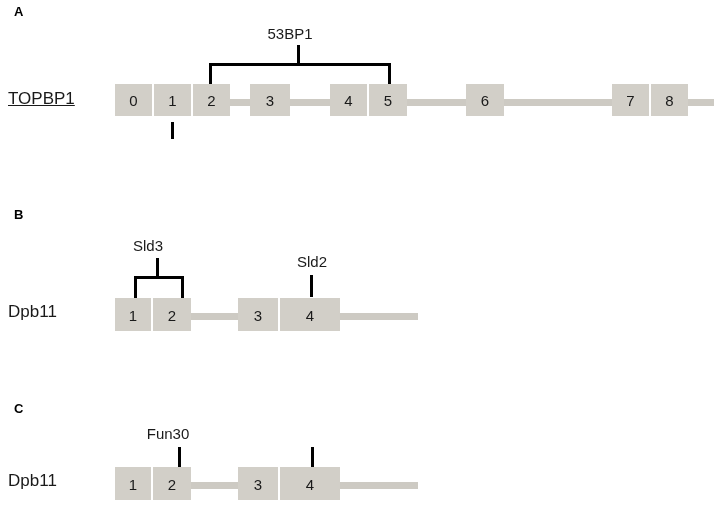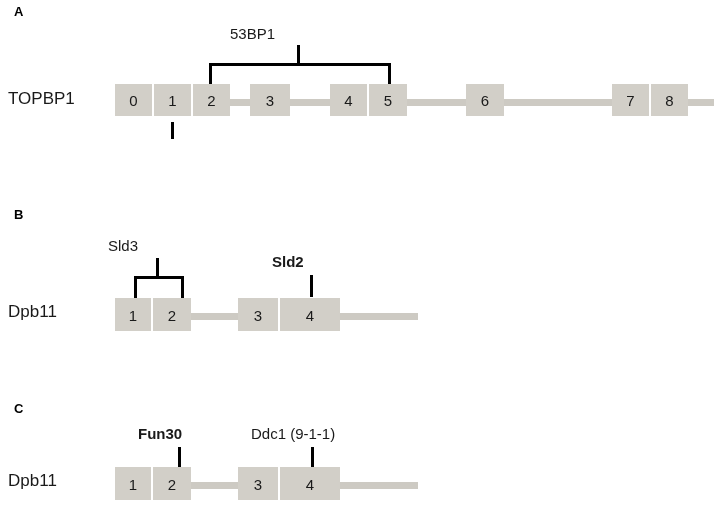--- a/index.html
+++ b/index.html
@@ -84,30 +84,31 @@
     position: absolute;
     background: #000000;
     width: 3px;
   }
   .site-label {
     position: absolute;
     font-size: 15px;
     color: #1a1a1a;
     line-height: 15px;
     white-space: nowrap;
+    text-align: center;
   }
 </style>
 </head>
 <body>
 
 <div class="figure">
 
   <div class="panel-letter" style="left:14px; top:5px;">A</div>
 
-  <div class="protein-name" style="left:8px; top:90px;">TOPBP1</div>
+  <div class="protein-name" style="left:8px; top:90px;text-decoration:underline;">TOPBP1</div>
 
   <div class="site-label" style="left:230px; top:26px; width:120px;">53BP1</div>
   <div class="bracket-stem" style="left:297px; top:45px; height:20px;"></div>
   <div class="bracket-bar" style="left:209px; top:63px; width:182px;"></div>
   <div class="bracket-leg" style="left:209px; top:63px; height:22px;"></div>
   <div class="bracket-leg" style="left:388px; top:63px; height:22px;"></div>
 
   <div class="backbone" style="left:115px; top:99px; width:580px;"></div>
   <div class="backbone" style="left:688px; top:99px; width:26px;"></div>
 
@@ -152,21 +153,21 @@
   <div class="panel-letter" style="left:14px; top:208px;">B</div>
 
   <div class="protein-name" style="left:8px; top:303px;">Dpb11</div>
 
   <div class="site-label" style="left:108px; top:238px; width:80px;">Sld3</div>
   <div class="bracket-stem" style="left:156px; top:258px; height:20px;"></div>
   <div class="bracket-bar" style="left:134px; top:276px; width:50px;"></div>
   <div class="bracket-leg" style="left:134px; top:276px; height:22px;"></div>
   <div class="bracket-leg" style="left:181px; top:276px; height:22px;"></div>
 
-  <div class="site-label" style="left:272px; top:254px; width:80px;font-weight:bold;">Sld2</div>
+  <div class="site-label" style="left:272px; top:254px; width:80px;">Sld2</div>
   <div class="tick" style="left:310px; top:275px; height:22px;"></div>
 
   <div class="backbone" style="left:115px; top:313px; width:303px;"></div>
 
   <div class="domain-box" style="left:115px; top:298px; width:36px; height:33px;">
     <div class="num" style="top:10px;">1</div>
   </div>
   <div class="box-sep" style="left:151px; top:298px; height:33px;"></div>
   <div class="domain-box" style="left:153px; top:298px; width:38px; height:33px;">
     <div class="num" style="top:10px;">2</div>
@@ -177,24 +178,23 @@
   </div>
   <div class="box-sep" style="left:278px; top:298px; height:33px;"></div>
   <div class="domain-box" style="left:280px; top:298px; width:60px; height:33px;">
     <div class="num" style="top:10px;">4</div>
   </div>
 
   <div class="panel-letter" style="left:14px; top:402px;">C</div>
 
   <div class="protein-name" style="left:8px; top:472px;">Dpb11</div>
 
-  <div class="site-label" style="left:138px; top:426px; width:80px;font-weight:bold;">Fun30</div>
+  <div class="site-label" style="left:128px; top:426px; width:80px;">Fun30</div>
   <div class="tick" style="left:178px; top:447px; height:20px;"></div>
 
-  <div class="site-label" style="left:251px; top:426px; width:120px;">Ddc1 (9-1-1)</div>
   <div class="tick" style="left:311px; top:447px; height:20px;"></div>
 
   <div class="backbone" style="left:115px; top:482px; width:303px;"></div>
 
   <div class="domain-box" style="left:115px; top:467px; width:36px; height:33px;">
     <div class="num" style="top:10px;">1</div>
   </div>
   <div class="box-sep" style="left:151px; top:467px; height:33px;"></div>
   <div class="domain-box" style="left:153px; top:467px; width:38px; height:33px;">
     <div class="num" style="top:10px;">2</div>

